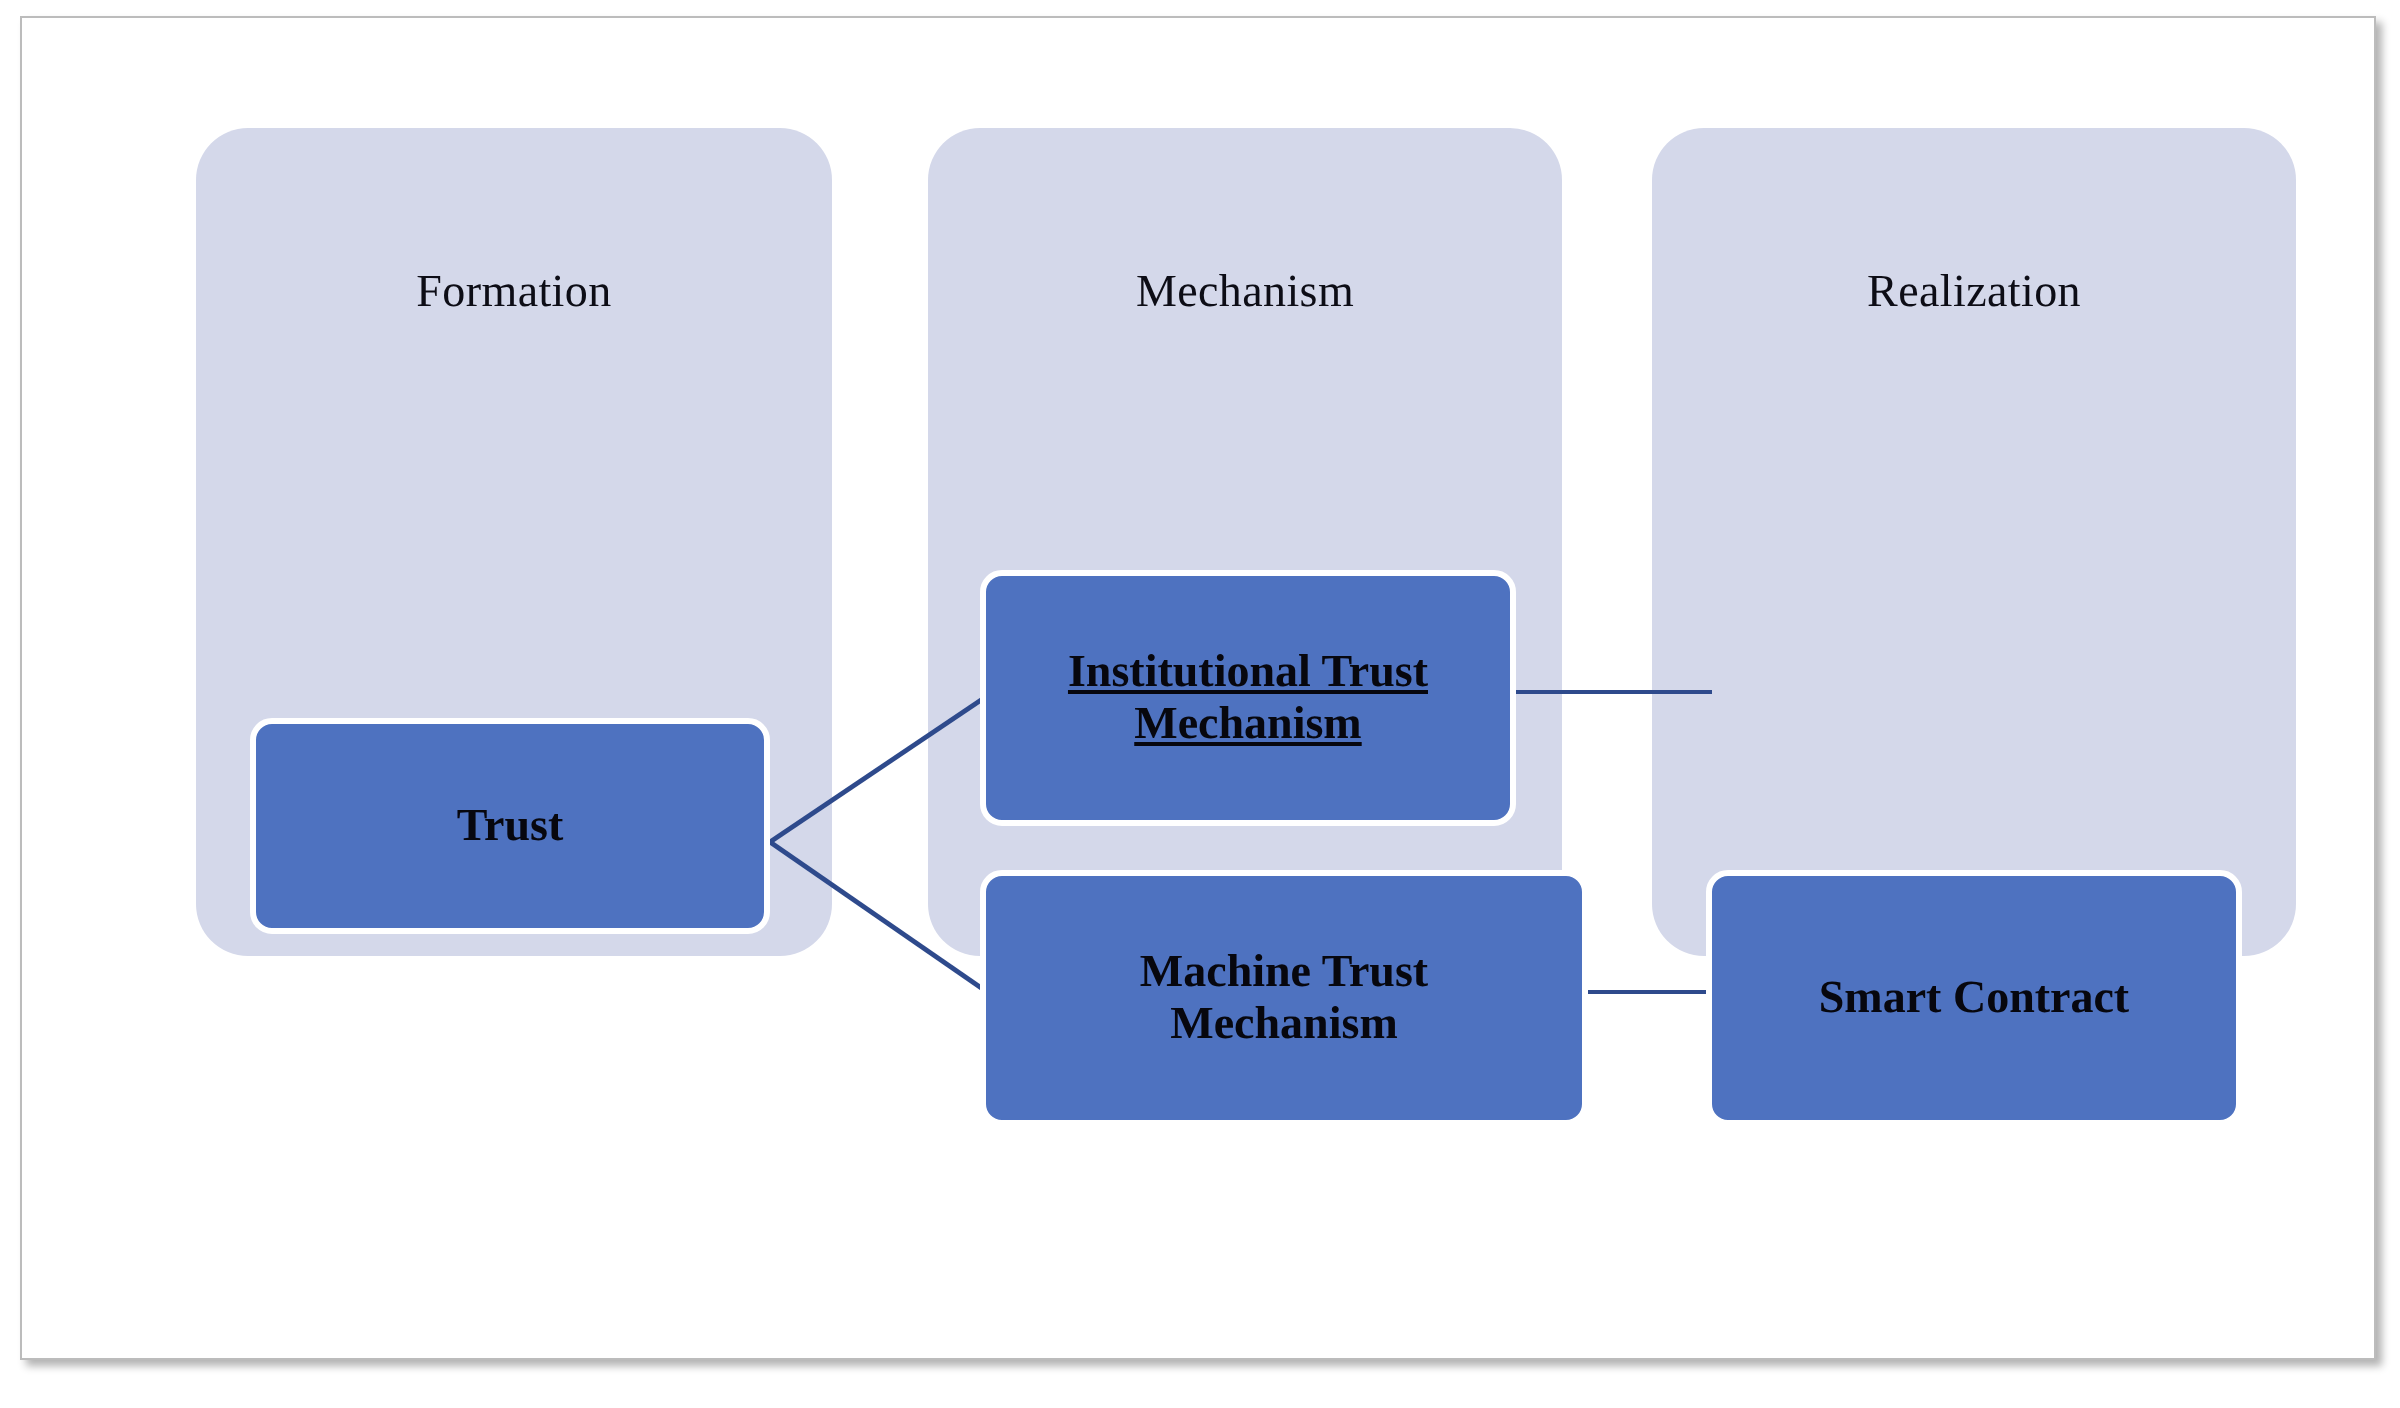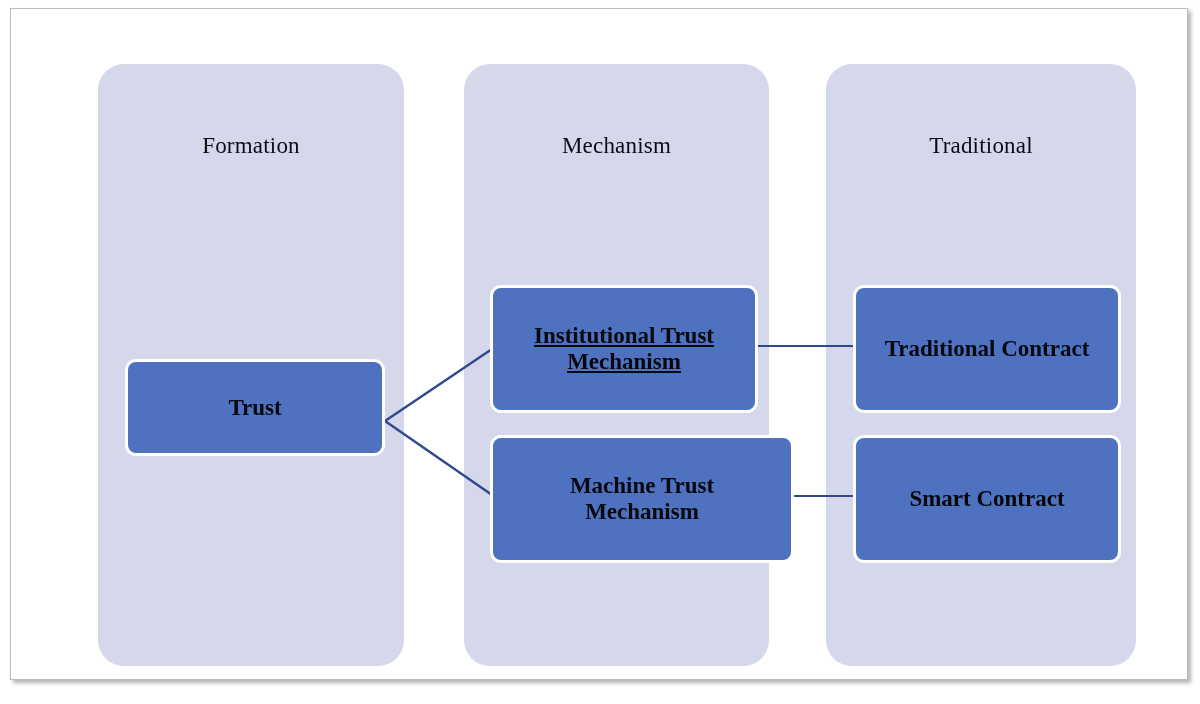--- a/index.html
+++ b/index.html
@@ -32,21 +32,22 @@
     box-sizing: border-box;
     box-shadow: 3px 3px 4px rgba(0,0,0,0.30);
   }
 
   
   .stage-panel {
     position: absolute;
     background: #d4d8ea;
     border-radius: 26px;
     top: 55px;
-    height: 602px;
+    height: 414px;
+    padding-left: 12px;
   }
   .stage-panel.formation   { left: 87px;  width: 306px; }
   .stage-panel.mechanism   { left: 453px; width: 305px; }
   .stage-panel.realization { left: 815px; width: 310px; }
 
   .stage-title {
     position: absolute;
     top: 70px;
     left: 0;
     width: 100%;
@@ -79,21 +80,21 @@
     align-items: center;
     justify-content: center;
     text-align: center;
     color: #07070e;
     font-size: 23px;
     font-weight: 700;
     line-height: 1.12;
     padding: 0 10px;
   }
 
-  .node-box.trust        { left: 114px; top: 350px; width: 260px; height: 97px; }
+  .node-box.trust        { left: 114px; top: 350px; width: 260px; height: 108px; }
   .node-box.inst-trust   { left: 479px; top: 276px; width: 268px; height: 128px; text-decoration: underline; }
   .node-box.mach-trust   { left: 479px; top: 426px; width: 304px; height: 128px; }
   .node-box.trad-ctr     { left: 842px; top: 276px; width: 268px; height: 128px; }
   .node-box.smart-ctr    { left: 842px; top: 426px; width: 268px; height: 128px; justify-content: center; }
 
   .node-label { display: block; white-space: pre-line; }
 </style>
 </head>
 <body>
 
@@ -102,21 +103,21 @@
 
     <div class="stage-panel formation">
       <div class="stage-title">Formation</div>
     </div>
 
     <div class="stage-panel mechanism">
       <div class="stage-title">Mechanism</div>
     </div>
 
     <div class="stage-panel realization">
-      <div class="stage-title">Traditional</div>
+      <div class="stage-title">Realization</div>
     </div>
 
     <svg class="connector-layer" viewBox="0 0 1178 672" width="1178" height="672">
 
       <polyline points="374,412 484,338" fill="none" stroke="#2e4a8c" stroke-width="2.4"></polyline>
       <polyline points="374,412 484,488" fill="none" stroke="#2e4a8c" stroke-width="2.4"></polyline>
 
       <line x1="747" y1="337" x2="845" y2="337" stroke="#2e4a8c" stroke-width="2"></line>
       <line x1="747" y1="487" x2="845" y2="487" stroke="#2e4a8c" stroke-width="2"></line>
     </svg>
@@ -128,22 +129,19 @@
     <div class="node-box inst-trust">
       <span class="node-label">Institutional Trust
 Mechanism</span>
     </div>
 
     <div class="node-box mach-trust">
       <span class="node-label">Machine Trust
 Mechanism</span>
     </div>
 
-    <div class="node-box trad-ctr">
-      <span class="node-label">Traditional Contract</span>
-    </div>
 
     <div class="node-box smart-ctr">
       <span class="node-label">Smart Contract</span>
     </div>
 
   </div>
 </div>
 
 </body></html>

